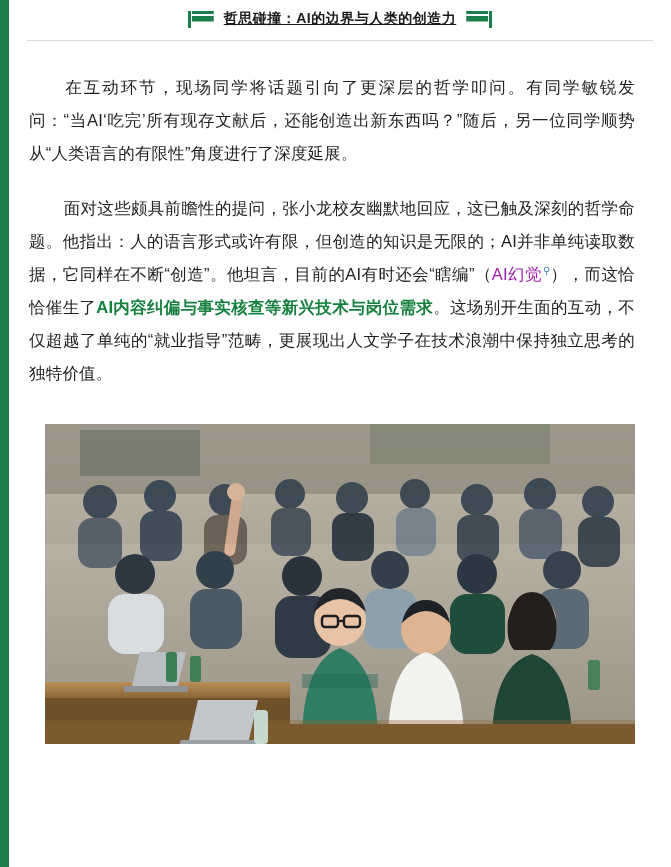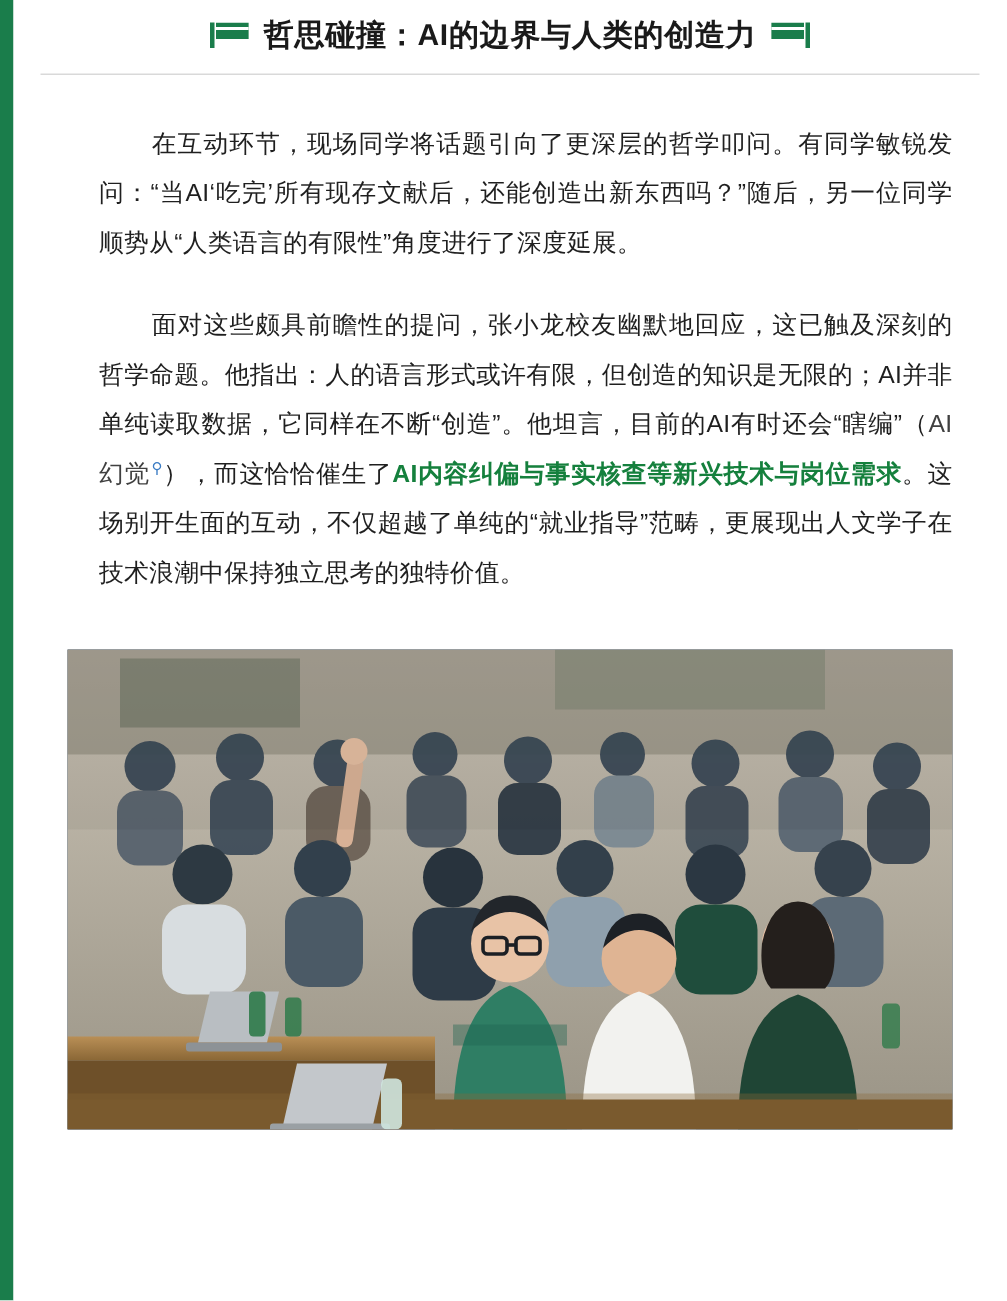--- a/index.html
+++ b/index.html
@@ -36,25 +36,26 @@
 
   
   .header {
     display: flex;
     align-items: center;
     justify-content: center;
     gap: 10px;
     padding: 10px 0 12px 0;
   }
   .header-title {
-    font-size: 20px;
+    font-size: 14px;
     font-weight: bold;
     color: #1a1a1a;
     letter-spacing: 0.5px;
     white-space: nowrap;
+    text-decoration: underline;
   }
   .flag-ornament {
     display: inline-block;
     width: 26px;
     height: 17px;
     position: relative;
     flex: 0 0 auto;
   }
   .flag-ornament .pole {
     position: absolute;
@@ -86,36 +87,35 @@
   .flag-ornament.right .cloth { left: auto; right: 4px; }
 
   .header-rule {
     height: 1px;
     background: #d9d9d9;
     margin: 0 18px 0 18px;
   }
 
   
   .article {
-    padding: 30px 36px 0 44px;
-    margin-left: 13px;
+    padding: 30px 36px 0 20px;
   }
   .para {
     font-size: 16.5px;
     line-height: 2.0;
     color: #1f1f1f;
     text-align: justify;
     text-justify: inter-ideograph;
     margin: 0 0 22px 0;
     letter-spacing: 0.2px;
   }
   .para .indent { display: inline-block; width: 2.1em; }
   .bold-hl { font-weight: bold; color: #15803d; }
 
-  .ai-term { color: #404040; }
+  .ai-term { color: #a21caf; }
   .mag-icon {
     display: inline-block;
     vertical-align: super;
     font-size: 10px;
     color: #3b7cc4;
     margin-left: 1px;
   }
 
   
   .figure {

